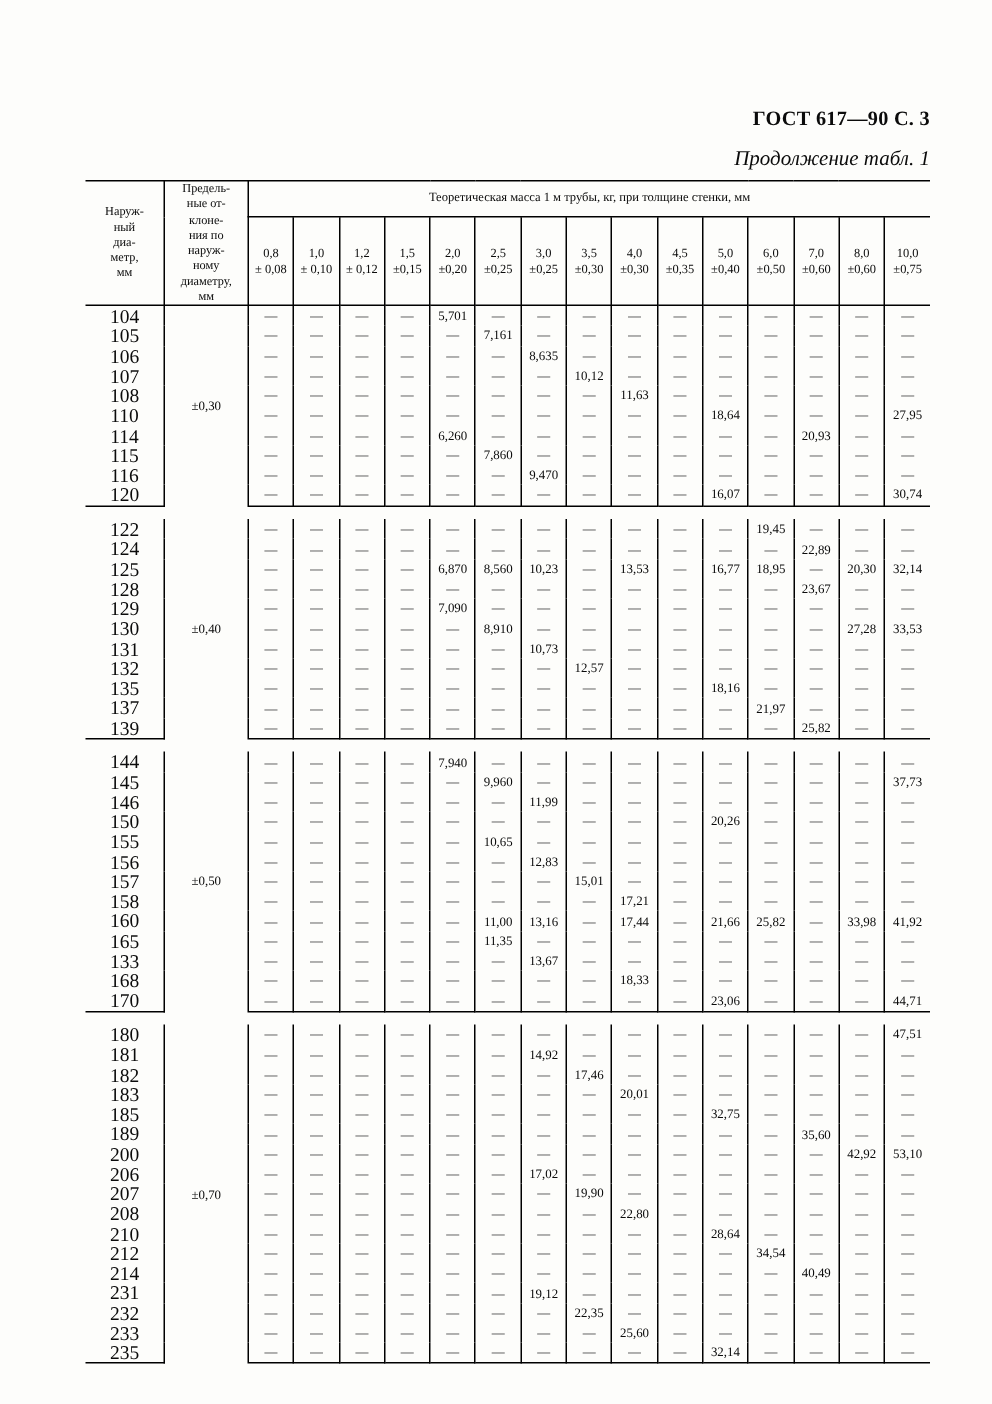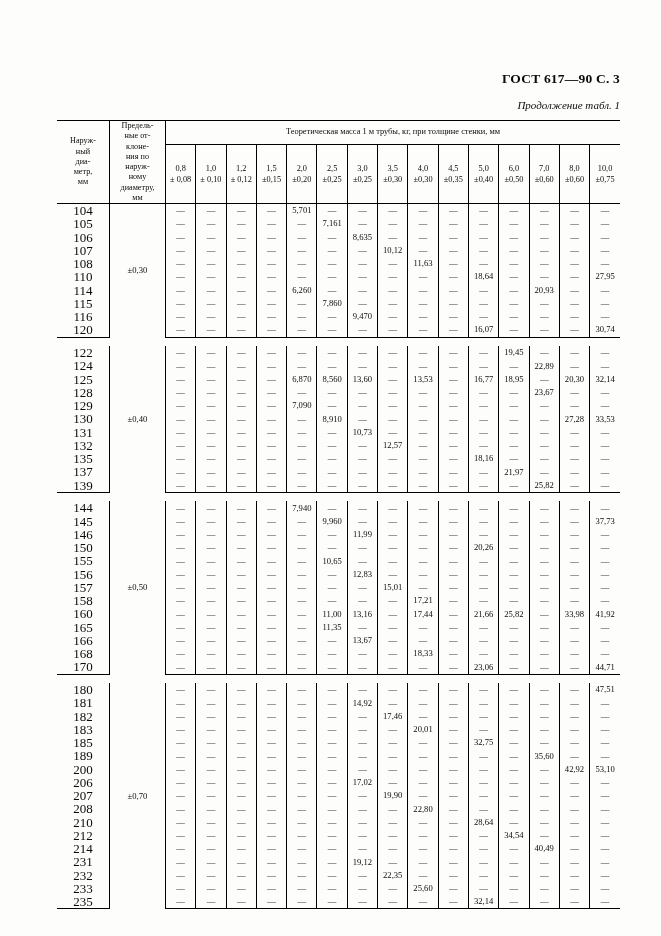--- a/index.html
+++ b/index.html
@@ -24,21 +24,21 @@
     font-family:"Liberation Serif", serif;
     font-size:13.5px;
     font-weight:bold;
     letter-spacing:.2px;
     white-space:nowrap;
   }
   .cont-label{
     position:absolute;
     right:41px;top:84px;
     font-style:italic;
-    font-size:11px;
+    font-size:14px;
     white-space:nowrap;
   }
   
   .tbl-wrap{
     position:absolute;
     left:57px;top:105px;
     width:563px;
   }
   table.gost{
     border-collapse:collapse;
@@ -434,21 +434,21 @@
             <td class="val dash">—</td>
           </tr>
           <tr class="r">
             <td class="diam">125</td>
             <td class="val dash">—</td>
             <td class="val dash">—</td>
             <td class="val dash">—</td>
             <td class="val dash">—</td>
             <td class="val">6,870</td>
             <td class="val">8,560</td>
-            <td class="val">13,60</td>
+            <td class="val">10,23</td>
             <td class="val dash">—</td>
             <td class="val">13,53</td>
             <td class="val dash">—</td>
             <td class="val">16,77</td>
             <td class="val">18,95</td>
             <td class="val dash">—</td>
             <td class="val">20,30</td>
             <td class="val">32,14</td>
           </tr>
           <tr class="r">
@@ -777,21 +777,21 @@
             <td class="val dash">—</td>
             <td class="val dash">—</td>
             <td class="val dash">—</td>
             <td class="val dash">—</td>
             <td class="val dash">—</td>
             <td class="val dash">—</td>
             <td class="val dash">—</td>
             <td class="val dash">—</td>
           </tr>
           <tr class="r">
-            <td class="diam">166</td>
+            <td class="diam">133</td>
             <td class="val dash">—</td>
             <td class="val dash">—</td>
             <td class="val dash">—</td>
             <td class="val dash">—</td>
             <td class="val dash">—</td>
             <td class="val dash">—</td>
             <td class="val">13,67</td>
             <td class="val dash">—</td>
             <td class="val dash">—</td>
             <td class="val dash">—</td>

